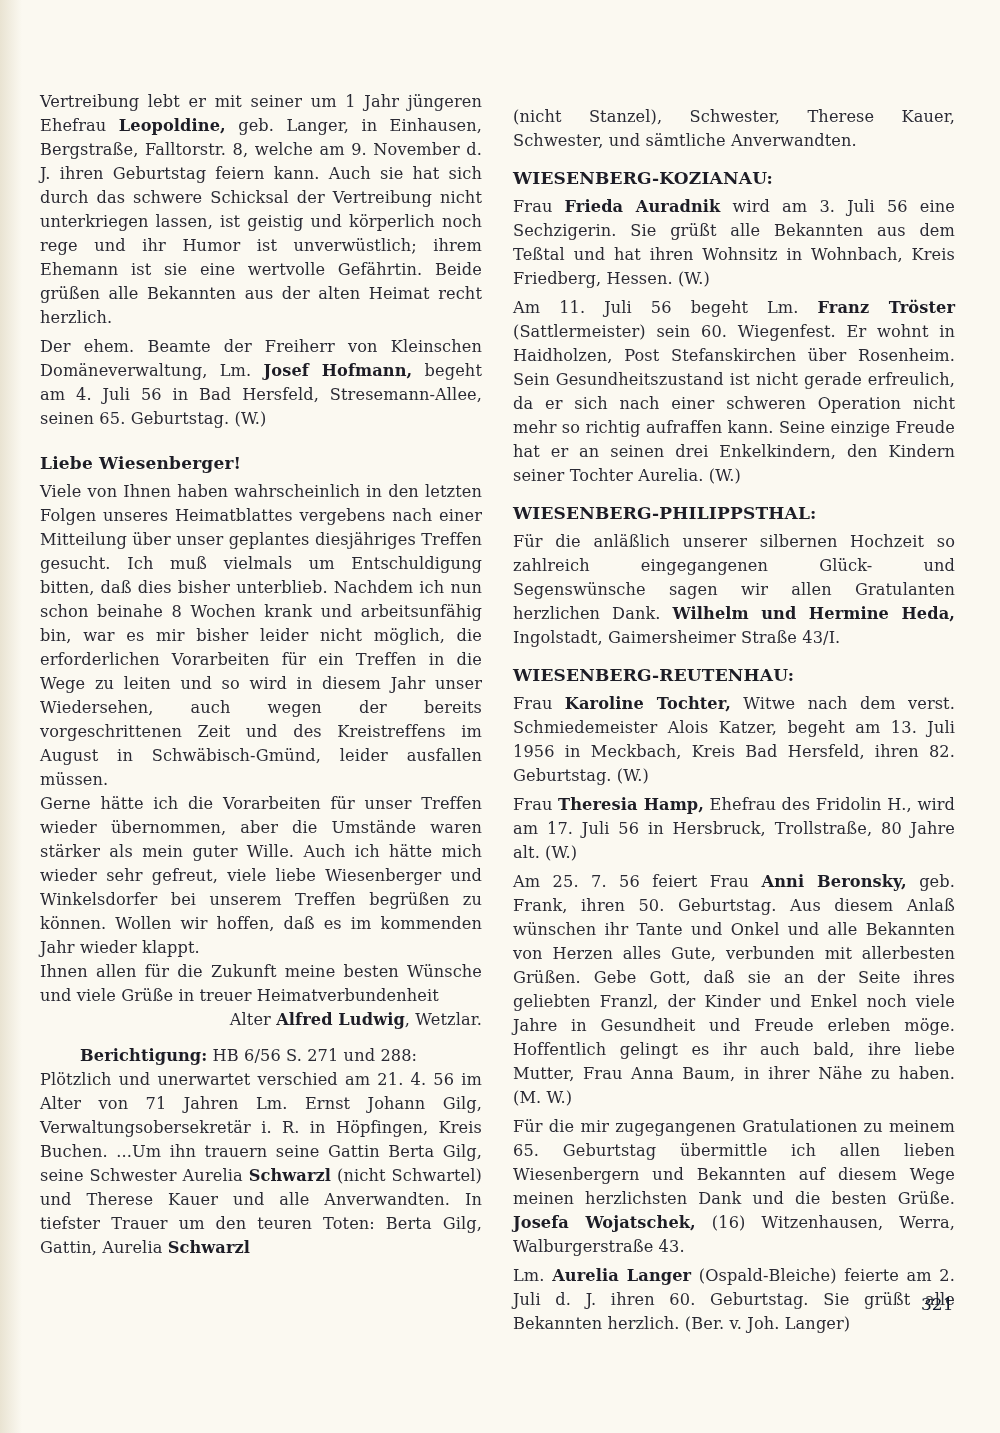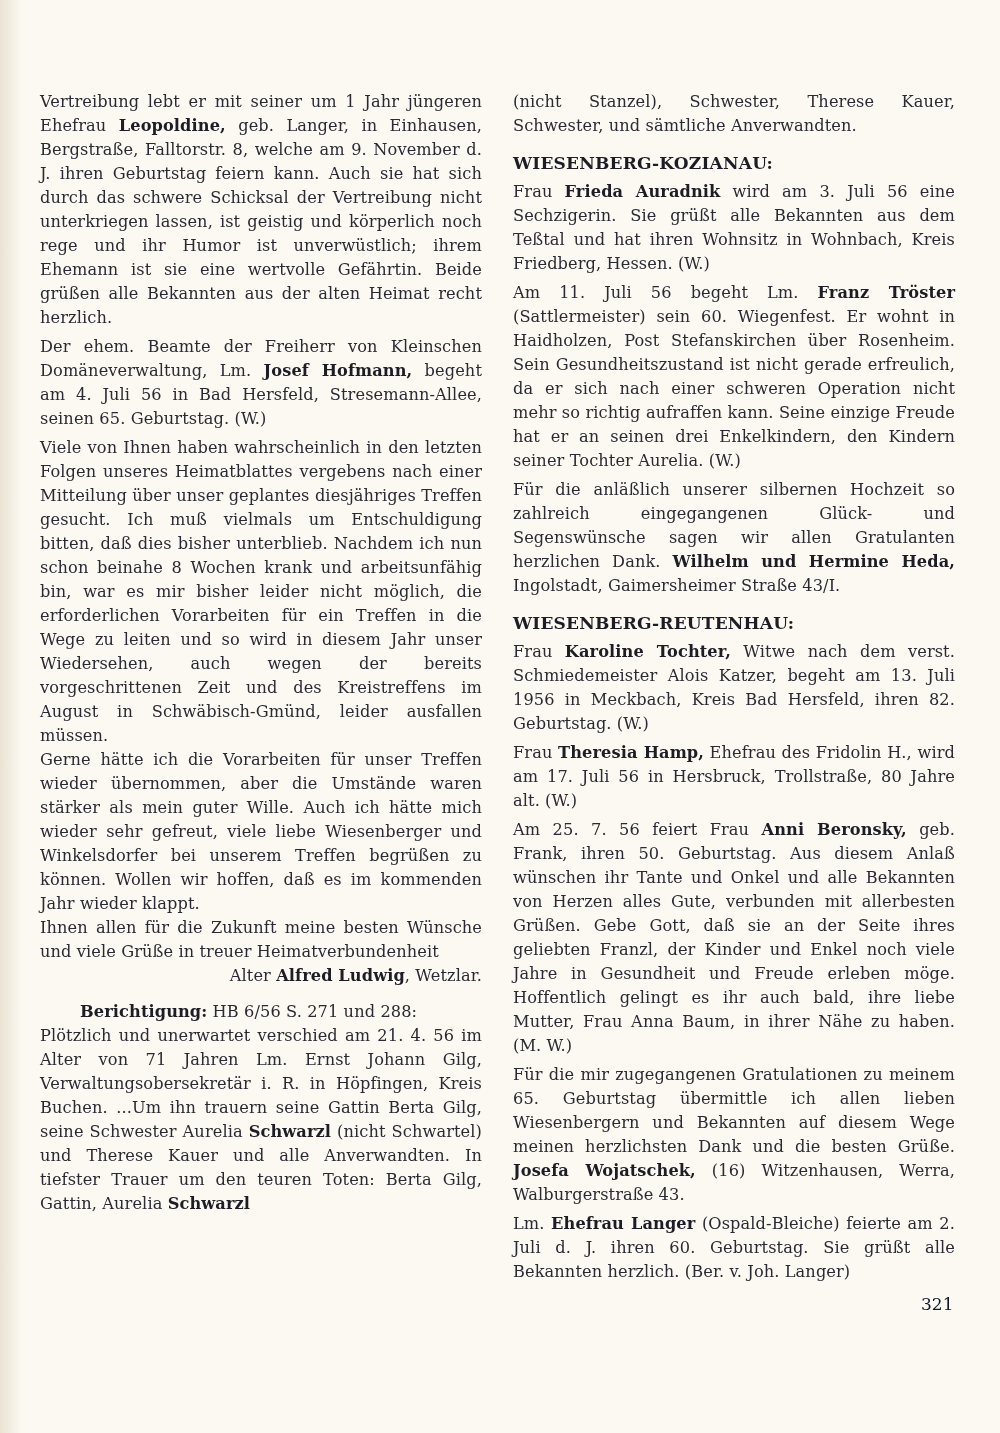--- a/index.html
+++ b/index.html
@@ -15,21 +15,21 @@
       position: absolute; left: 0; top: 0; bottom: 0; width: 22px;
       background: linear-gradient(to right, #e9e3d2, #fbf9f1);
     }
     .col {
       position: absolute; top: 90px; width: 442px;
       font-size: 16.2px; line-height: 24px;
       text-align: justify;
       letter-spacing: 0.1px;
     }
     .col-left { left: 40px; }
-    .col-right { left: 513px; }
+    .col-right { left: 513px; margin-top: 15px; }
     p { margin: 0 0 5px 0; hyphens: manual; }
     p.tight { margin-bottom: 0; }
     .head {
       font-weight: bold; font-size: 17px; margin: 13px 0 5px 0;
       letter-spacing: 0.2px; color: #1d1d26;
     }
     b { color: #1d1d26; text-align: center; }
     .sig { text-align: right; margin-top: 0; }
     .page-number {
       position: absolute; left: 921px; top: 1294px;
@@ -38,39 +38,41 @@
   </style>
 </head>
 <body>
 
 <div class="page-shade"></div>
 
 <div class="col col-left">
   <p><span>Vertreibung lebt er mit seiner um 1 Jahr jüngeren Ehefrau </span><b>Leopoldine,</b><span> geb. Langer, in Einhausen, Bergstraße, Falltorstr. 8, welche am 9. November d. J. ihren Geburtstag feiern kann. Auch sie hat sich durch das schwere Schicksal der Vertreibung nicht unterkriegen lassen, ist geistig und körperlich noch rege und ihr Humor ist unverwüstlich; ihrem Ehemann ist sie eine wertvolle Gefährtin. Beide grüßen alle Bekannten aus der alten Heimat recht herzlich.</span></p>
   <p><span>Der ehem. Beamte der Freiherr von Kleinschen Domäneverwaltung, Lm. </span><b>Josef Hofmann,</b><span> begeht am 4. Juli 56 in Bad Hersfeld, Stresemann-Allee, seinen 65. Geburtstag. (W.)</span></p>
 
+  <div class="head" style="margin-top:20px;">Liebe Wiesenberger!</div>
   <p class="tight">Viele von Ihnen haben wahrscheinlich in den letzten Folgen unseres Heimatblattes vergebens nach einer Mitteilung über unser geplantes diesjähriges Treffen gesucht. Ich muß vielmals um Entschuldigung bitten, daß dies bisher unterblieb. Nachdem ich nun schon beinahe 8 Wochen krank und arbeitsunfähig bin, war es mir bisher leider nicht möglich, die erforderlichen Vorarbeiten für ein Treffen in die Wege zu leiten und so wird in diesem Jahr unser Wiedersehen, auch wegen der bereits vorgeschrittenen Zeit und des Kreistreffens im August in Schwäbisch-Gmünd, leider ausfallen müssen.</p>
   <p class="tight">Gerne hätte ich die Vorarbeiten für unser Treffen wieder übernommen, aber die Umstände waren stärker als mein guter Wille. Auch ich hätte mich wieder sehr gefreut, viele liebe Wiesenberger und Winkelsdorfer bei unserem Treffen begrüßen zu können. Wollen wir hoffen, daß es im kommenden Jahr wieder klappt.</p>
   <p class="tight">Ihnen allen für die Zukunft meine besten Wünsche und viele Grüße in treuer Heimatverbundenheit</p>
   <p class="sig"><span>Alter </span><b>Alfred Ludwig</b><span>, Wetzlar.</span></p>
 
   <p style="margin-top:12px;margin-left:40px;" class="tight"><b>Berichtigung:</b><span> HB 6/56 S. 271 und 288:</span></p>
   <p><span>Plötzlich und unerwartet verschied am 21. 4. 56 im Alter von 71 Jahren Lm. Ernst Johann Gilg, Verwaltungsobersekretär i. R. in Höpfingen, Kreis Buchen. ...Um ihn trauern seine Gattin Berta Gilg, seine Schwester Aurelia </span><b>Schwarzl</b><span> (nicht Schwartel) und Therese Kauer und alle Anverwandten. In tiefster Trauer um den teuren Toten: Berta Gilg, Gattin, Aurelia </span><b>Schwarzl</b></p>
 </div>
 
 <div class="col col-right">
   <p>(nicht Stanzel), Schwester, Therese Kauer, Schwester, und sämtliche Anverwandten.</p>
 
   <div class="head">WIESENBERG-KOZIANAU:</div>
   <p><span>Frau </span><b>Frieda Auradnik</b><span> wird am 3. Juli 56 eine Sechzigerin. Sie grüßt alle Bekannten aus dem Teßtal und hat ihren Wohnsitz in Wohnbach, Kreis Friedberg, Hessen. (W.)</span></p>
   <p><span>Am 11. Juli 56 begeht Lm. </span><b>Franz Tröster</b><span> (Sattlermeister) sein 60. Wiegenfest. Er wohnt in Haidholzen, Post Stefanskirchen über Rosenheim. Sein Gesundheitszustand ist nicht gerade erfreulich, da er sich nach einer schweren Operation nicht mehr so richtig aufraffen kann. Seine einzige Freude hat er an seinen drei Enkelkindern, den Kindern seiner Tochter Aurelia. (W.)</span></p>
 
+  <div class="head">WIESENBERG-PHILIPPSTHAL:</div>
   <p><span>Für die anläßlich unserer silbernen Hochzeit so zahlreich eingegangenen Glück- und Segenswünsche sagen wir allen Gratulanten herzlichen Dank. </span><b>Wilhelm und Hermine Heda,</b><span> Ingolstadt, Gaimersheimer Straße 43/I.</span></p>
 
   <div class="head">WIESENBERG-REUTENHAU:</div>
   <p><span>Frau </span><b>Karoline Tochter,</b><span> Witwe nach dem verst. Schmiedemeister Alois Katzer, begeht am 13. Juli 1956 in Meckbach, Kreis Bad Hersfeld, ihren 82. Geburtstag. (W.)</span></p>
   <p><span>Frau </span><b>Theresia Hamp,</b><span> Ehefrau des Fridolin H., wird am 17. Juli 56 in Hersbruck, Trollstraße, 80 Jahre alt. (W.)</span></p>
   <p><span>Am 25. 7. 56 feiert Frau </span><b>Anni Beronsky,</b><span> geb. Frank, ihren 50. Geburtstag. Aus diesem Anlaß wünschen ihr Tante und Onkel und alle Bekannten von Herzen alles Gute, verbunden mit allerbesten Grüßen. Gebe Gott, daß sie an der Seite ihres geliebten Franzl, der Kinder und Enkel noch viele Jahre in Gesundheit und Freude erleben möge. Hoffentlich gelingt es ihr auch bald, ihre liebe Mutter, Frau Anna Baum, in ihrer Nähe zu haben. (M. W.)</span></p>
   <p><span>Für die mir zugegangenen Gratulationen zu meinem 65. Geburtstag übermittle ich allen lieben Wiesenbergern und Bekannten auf diesem Wege meinen herzlichsten Dank und die besten Grüße. </span><b>Josefa Wojatschek,</b><span> (16) Witzenhausen, Werra, Walburgerstraße 43.</span></p>
-  <p><span>Lm. </span><b>Ehefrau Langer</b><span> (Ospald-Bleiche) feierte am 2. Juli d. J. ihren 60. Geburtstag. Sie grüßt alle Bekannten herzlich. (Ber. v. Joh. Langer)</span></p>
+  <p><span>Lm. </span><b>Aurelia Langer</b><span> (Ospald-Bleiche) feierte am 2. Juli d. J. ihren 60. Geburtstag. Sie grüßt alle Bekannten herzlich. (Ber. v. Joh. Langer)</span></p>
 </div>
 
 <div class="page-number">321</div>
 
 </body></html>

